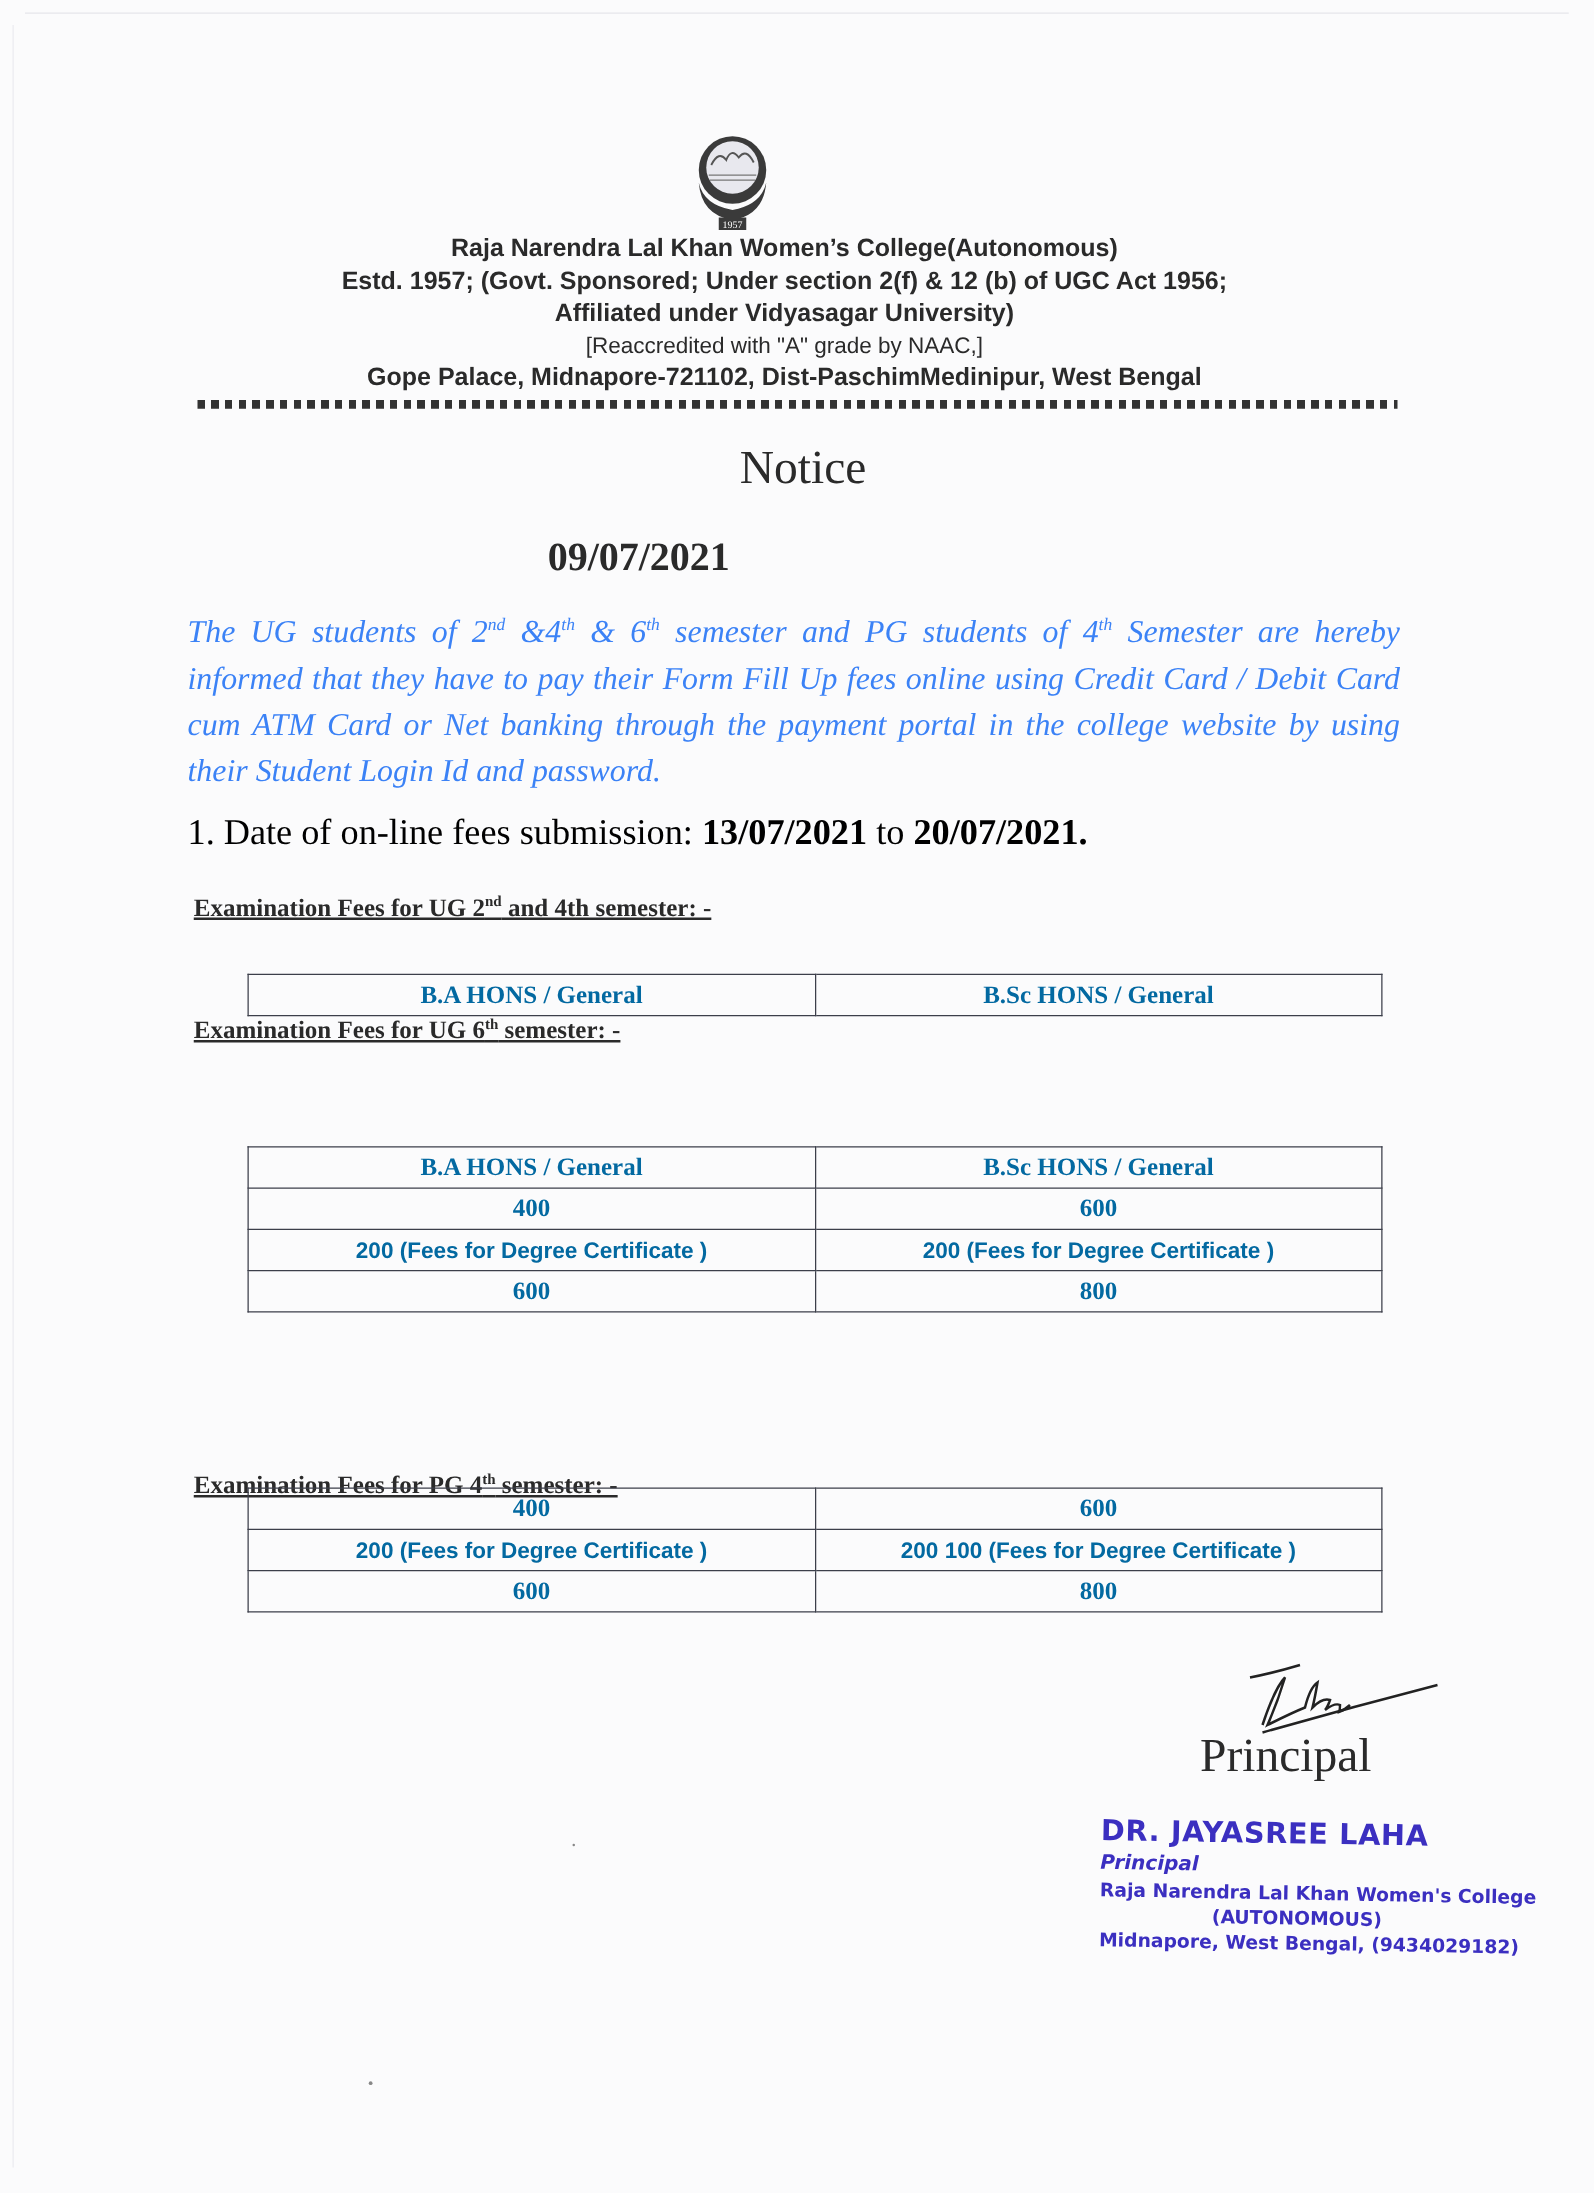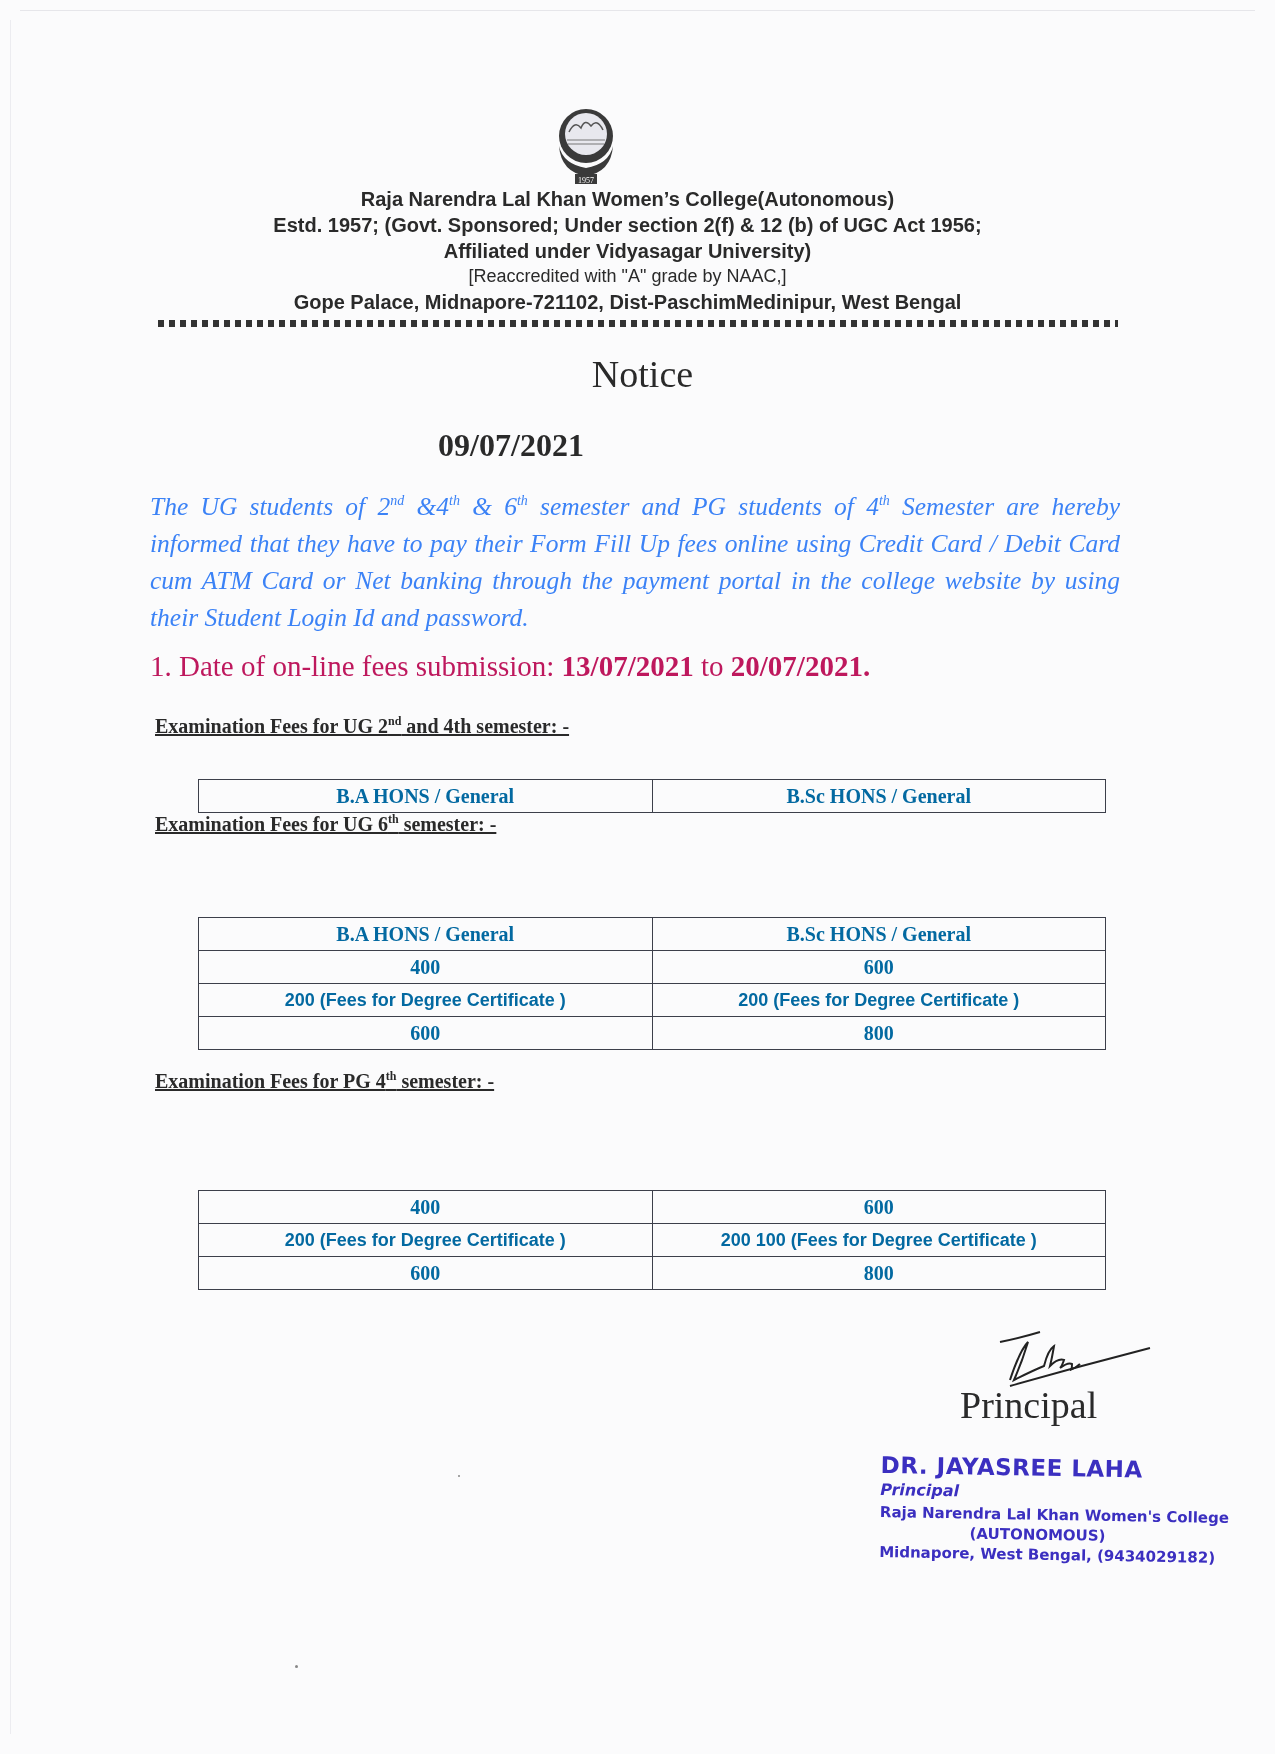--- a/index.html
+++ b/index.html
@@ -17,21 +17,21 @@
     .h3 { top:240px; font-size:20px; font-weight:bold; left:-10px; }
     .h4 { top:266px; font-size:18px; left:-10px; }
     .h5 { top:291px; font-size:20px; font-weight:bold; left:-10px; }
     .dotline { position:absolute; left:158px; top:320px; width:960px; height:7px;
       background-image:repeating-linear-gradient(90deg,#333 0 6px, transparent 6px 11px); }
 
     .notice { position:absolute; top:352px; left:0; width:1275px; text-align:center; font-size:38px; color:#2a2a2a; padding-left:10px; box-sizing:border-box;}
     .date { position:absolute; top:427px; left:0; width:1016px; text-align:center; font-size:32px; font-weight:bold; color:#2a2a2a; padding-left:6px; box-sizing:border-box;}
     .para { position:absolute; left:150px; top:482px; width:970px; font-size:25.5px; line-height:37px; text-align:justify; color:#3b82f6;font-style:italic; }
     .para sup { font-size:14px; }
-    .subdate { position:absolute; left:150px; top:650px; font-size:29px; color:#be185d; }
+    .subdate { position:absolute; left:150px; top:650px; font-size:29px; color:#000000; }
     .subdate b { font-weight:bold; }
 
     .sec-label { position:absolute; left:155px; font-size:20px; font-weight:bold; color:#2a2a2a;text-decoration:underline; }
     .sec-label sup { font-size:12px; }
 
     table.fees { position:absolute; border-collapse:collapse; table-layout:fixed; color:#0369a1; }
     table.fees td { border:1.5px solid #3c3f4a; text-align:center; font-size:20px; font-weight:bold; padding:0; height:32px; }
     table.fees td.sans { font-family:"Liberation Sans", sans-serif; font-size:18px; }
     .t1 { left:198px; top:779px; width:908px; }
     .t2 { left:198px; top:917px; width:908px; }
@@ -103,21 +103,21 @@
     <td class="sans">200 (Fees for Degree Certificate )</td>
     <td class="sans">200  (Fees for Degree Certificate )</td>
   </tr>
   <tr>
     <td>600</td>
     <td>800</td>
   </tr>
 </tbody>
   </table>
 
-<div class="sec-label" style="top:1069px;"><span>Examination Fees for PG 4</span><sup>th</sup><span> semester: -</span></div>
+<div class="sec-label" style="top:1176px;"><span>Examination Fees for PG 4</span><sup>th</sup><span> semester: -</span></div>
 <table class="fees t3">
   <tbody>
   <tr>
     <td>400</td>
     <td>600</td>
   </tr>
   <tr>
     <td class="sans">200  (Fees for Degree Certificate )</td>
     <td class="sans">200  100  (Fees for Degree Certificate )</td>
   </tr>

